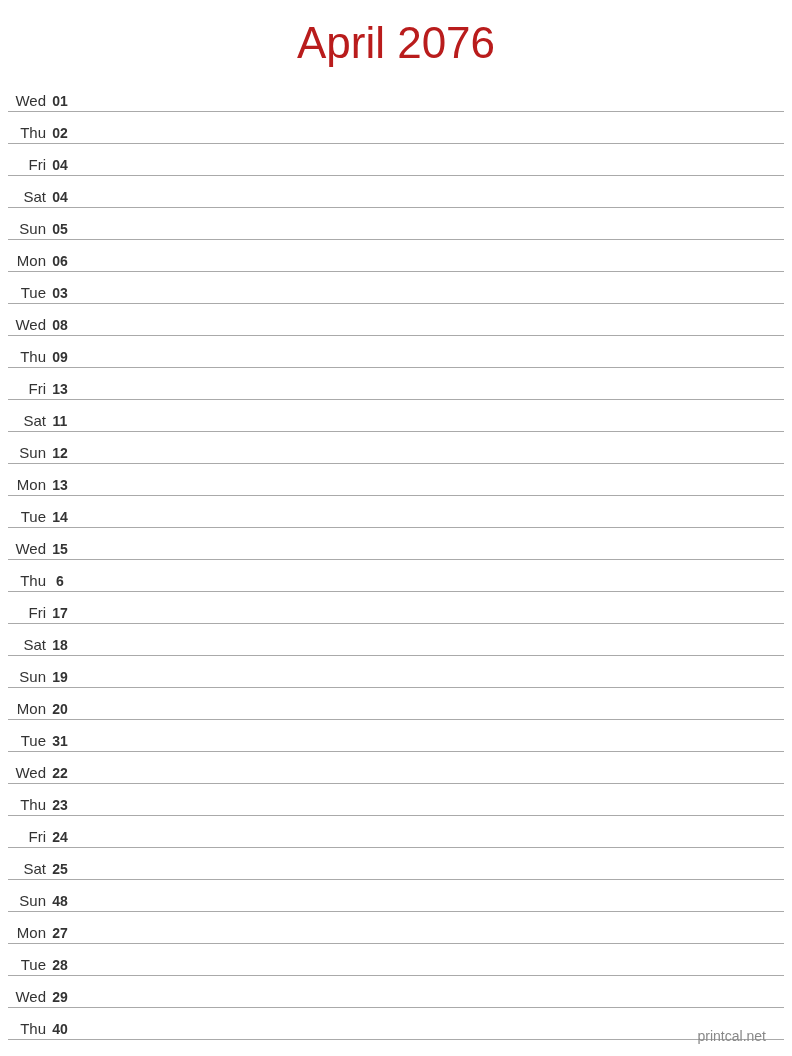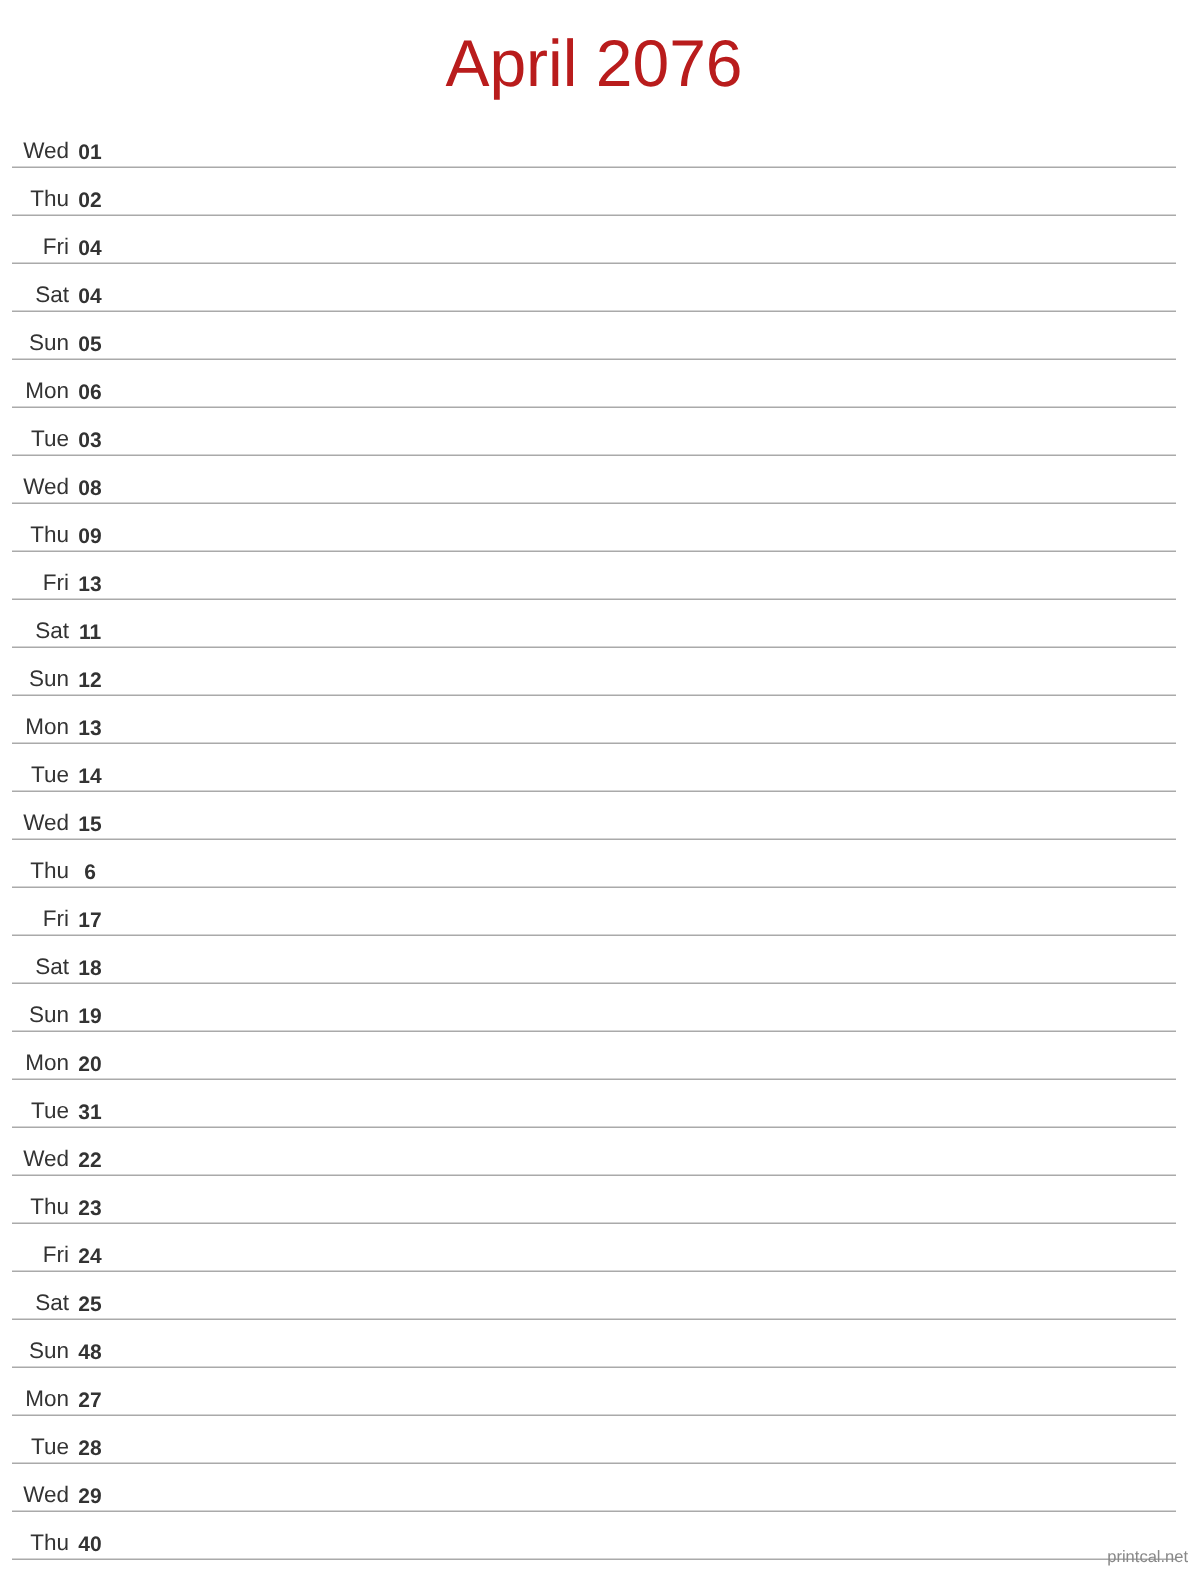--- a/index.html
+++ b/index.html
@@ -58,22 +58,22 @@
 
     .day-line {
       flex: 1;
       height: 1px;
       
     }
 
     .footer {
       position: absolute;
       bottom: 12px;
-      right: 0;
-      font-size: 11px;
+      right: 26px;
+      font-size: 14px;
       color: #888;
     }
   </style>
 </head>
 <body>
 
 <h1 class="page-title">April 2076</h1>
 
 <div class="calendar-grid">
 <div class="day-row">

